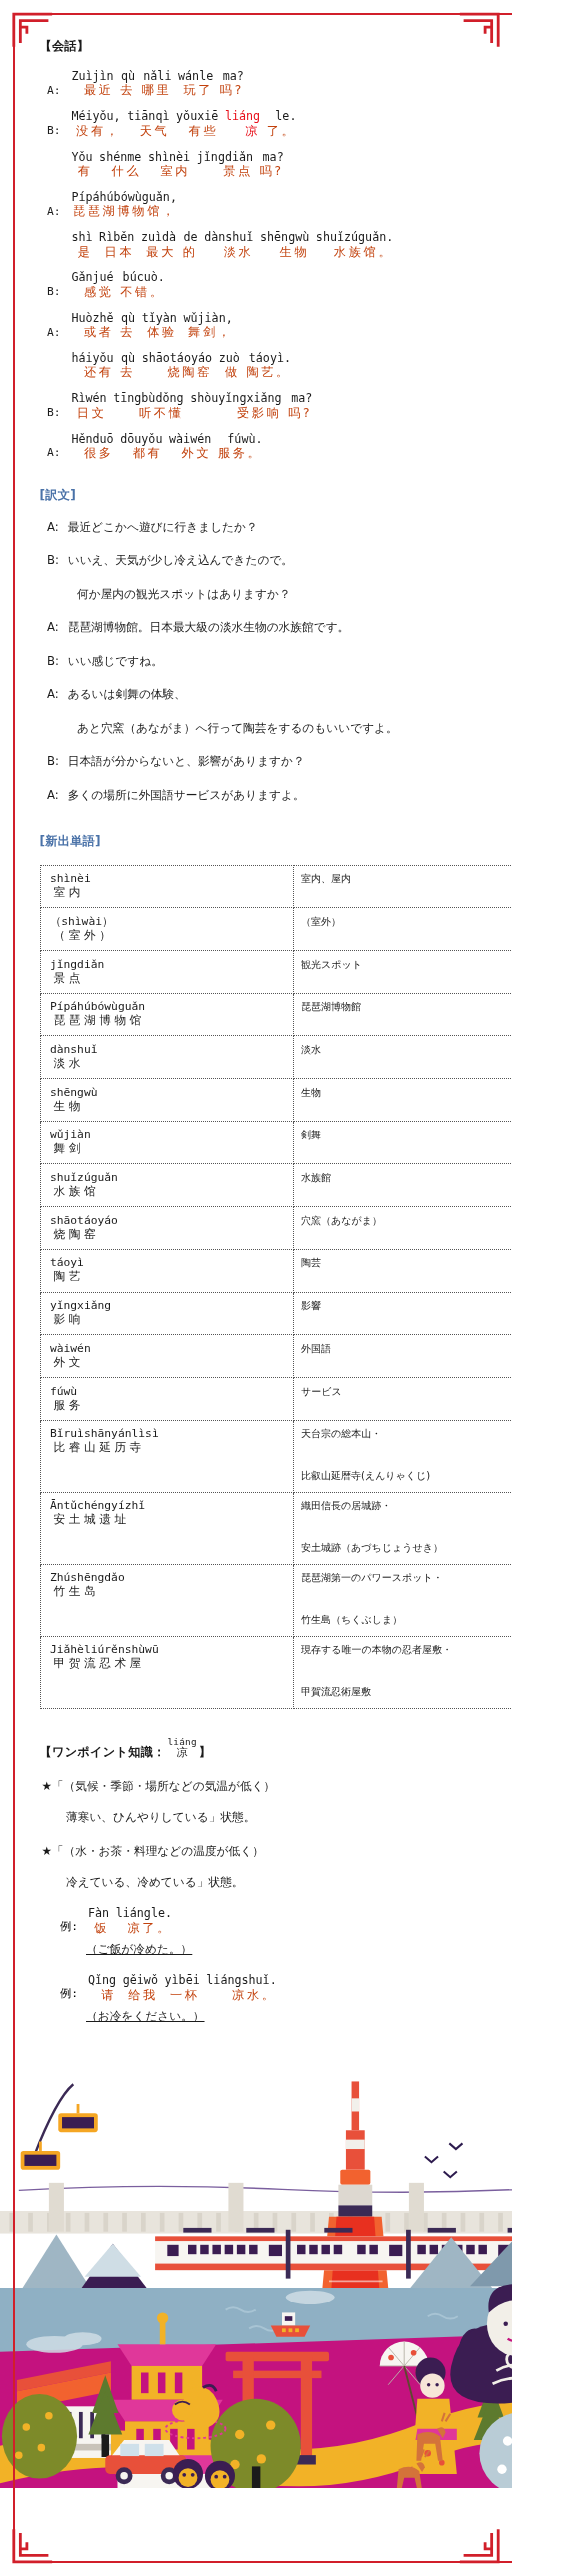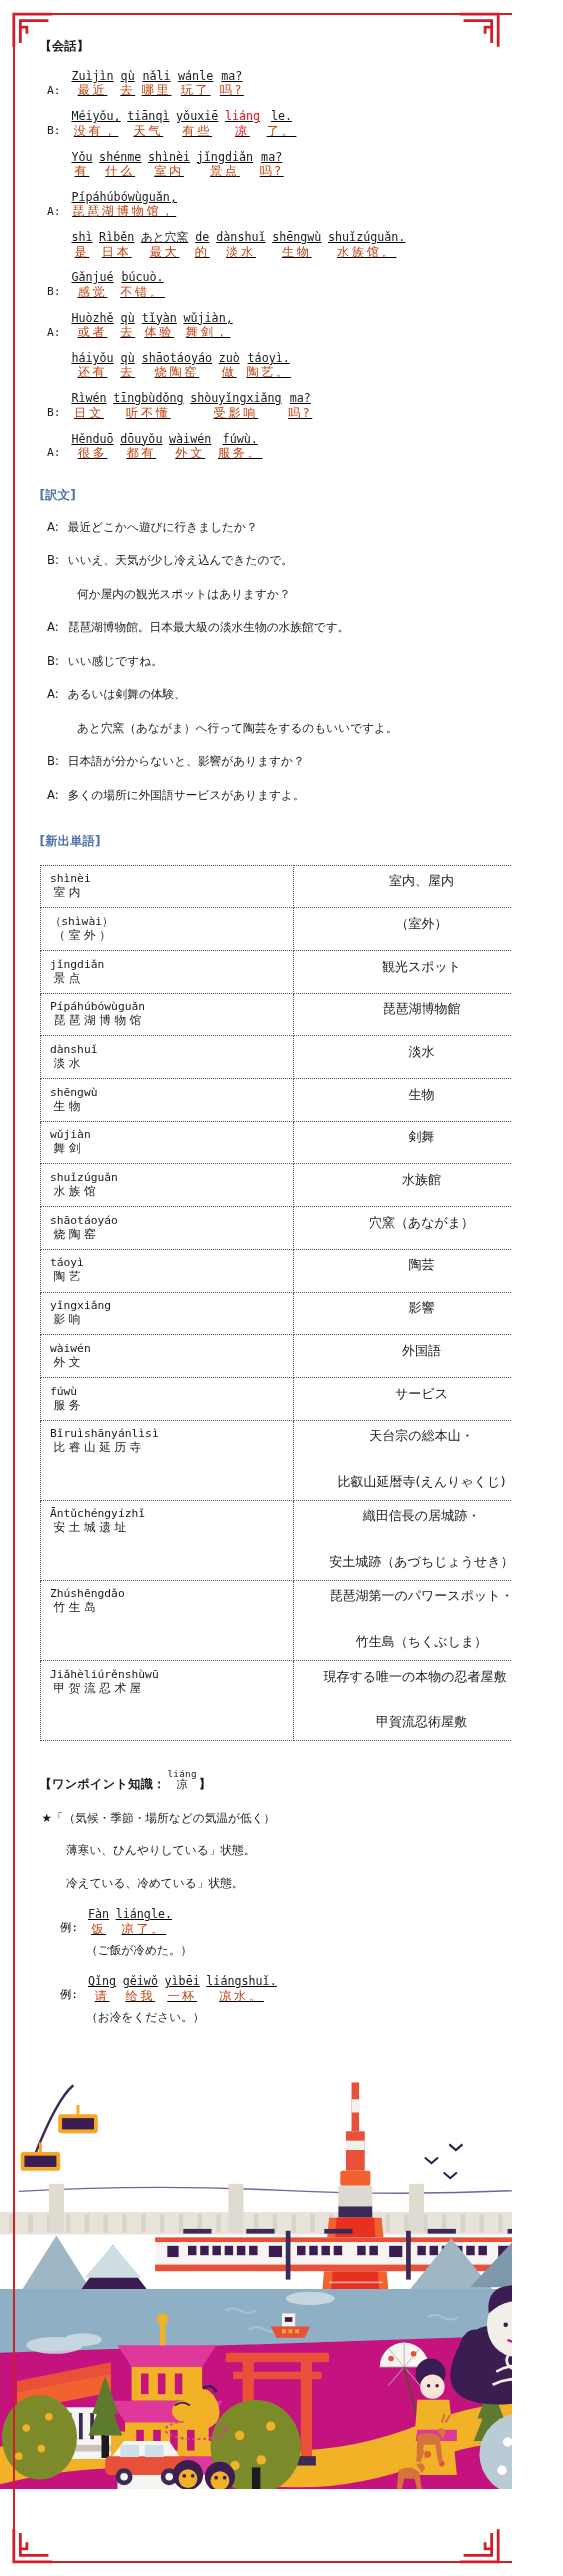--- a/index.html
+++ b/index.html
@@ -93,23 +93,22 @@
     flex:0 0 24.4px;
     font-size:11.3px;
     color:#1b1b1b;
     line-height:1;
     padding-bottom:1.9px;
     font-family:"DejaVu Sans Mono","Liberation Mono",monospace;
   }
   .ruby-row{display:flex;align-items:flex-end;flex-wrap:wrap;}
   .ruby{
     display:inline-block;
-    text-align:center;
+    text-align:right;
     margin-right:6.6px;
-    text-decoration:underline;
   }
   .ruby .py{
     display:block;
     font-size:11.7px;
     line-height:1.15;
     color:#1b1b1b;
     white-space:nowrap;
     font-family:"DejaVu Sans Mono","Liberation Mono",monospace;
   }
   .ruby .hz{
@@ -161,25 +160,24 @@
   }
   .w-hz{
     font-size:11.7px;
     line-height:1.25;
     color:#1b1b1b;
     letter-spacing:.30em;
     white-space:nowrap;
     padding-left:5.6px;
   }
   .m-line{
-    font-size:13px;
+    font-size:10px;
     color:#1b1b1b;
     line-height:1.35;
     margin-bottom:1.9px;
-    text-align:center;
   }
   .m-line.second{margin-top:28px;}
 
   
   .onepoint-block{margin:0 0 5.6px 0;}
   .star-line{
     font-size:11.7px;
     color:#1b1b1b;
     margin:0 0 15px 9.4px;
     line-height:1.4;
@@ -200,20 +198,21 @@
     width:28px;flex:0 0 28px;
     font-size:11.3px;
     padding-bottom:1.9px;
     font-family:"DejaVu Sans Mono","Liberation Mono",monospace;
   }
   .ex-jp{
     font-size:11.7px;
     color:#1b1b1b;
     margin:0 0 17px 54px;
     line-height:1.4;
+    text-decoration:underline;
   }
 
   
   .illo{
     position:relative;
     margin-top:13px;
     width:564px;
     margin-left:-32px;
     height:446px;
     z-index:1;
@@ -358,21 +357,21 @@
           <div class="ruby-row">
             <span class="ruby">
               <span class="py">shì</span>
               <span class="hz">是</span>
             </span>
             <span class="ruby">
               <span class="py">Rìběn</span>
               <span class="hz">日本</span>
             </span>
             <span class="ruby">
-              <span class="py">あと穴窯</span>
+              <span class="py">zuìdà</span>
               <span class="hz">最大</span>
             </span>
             <span class="ruby">
               <span class="py">de</span>
               <span class="hz">的</span>
             </span>
             <span class="ruby">
               <span class="py">dànshuǐ</span>
               <span class="hz">淡水</span>
             </span>
@@ -695,20 +694,21 @@
     </div>
 
     
     <div class="sec-head black onepoint">
       <span>【ワンポイント知識：</span><span class="rb"><span class="py">liáng</span><span class="hz">凉</span></span><span>】</span>
     </div>
 
     <div class="onepoint-block">
       <div class="star-line">★「（気候・季節・場所などの気温が低く）</div>
       <div class="star-sub">薄寒い、ひんやりしている」状態。</div>
+      <div class="star-line">★「（水・お茶・料理などの温度が低く）</div>
       <div class="star-sub">冷えている、冷めている」状態。</div>
       <div id="example-list">
           <div class="ex-line">
             <div class="ex-label">例:</div>
             <div class="ruby-row">
               <span class="ruby">
                 <span class="py">Fàn</span>
                 <span class="hz">饭</span>
               </span>
               <span class="ruby">

